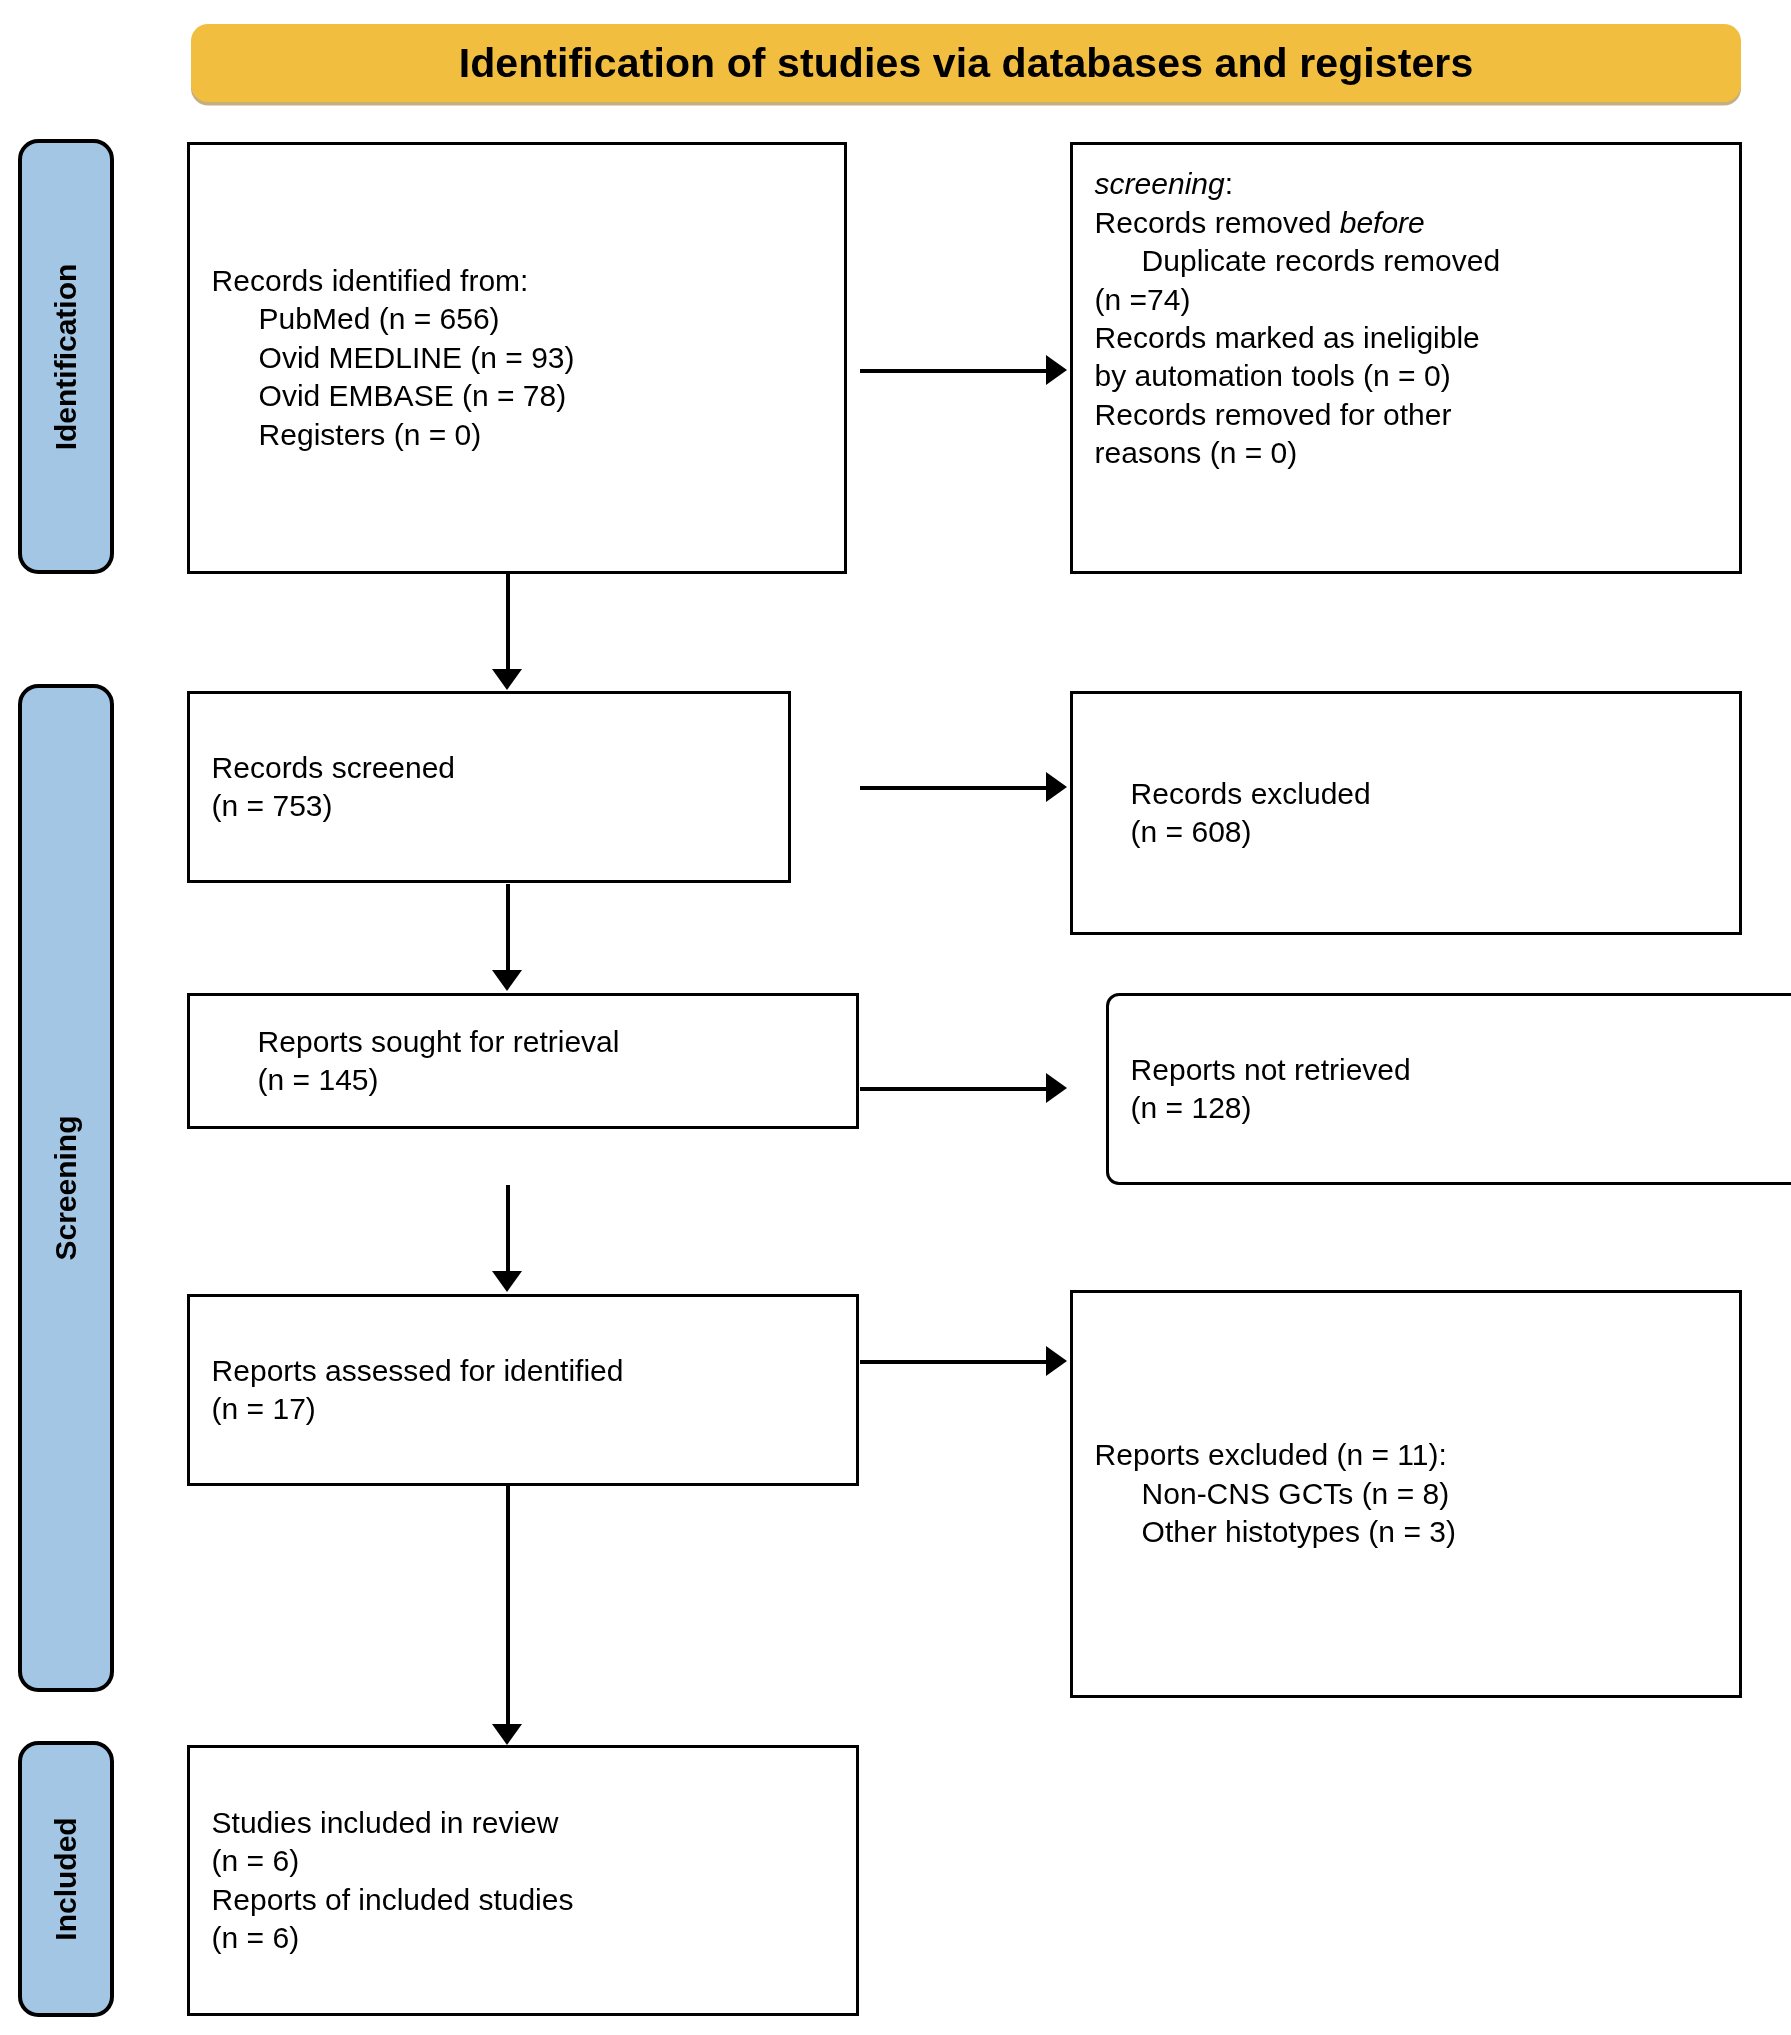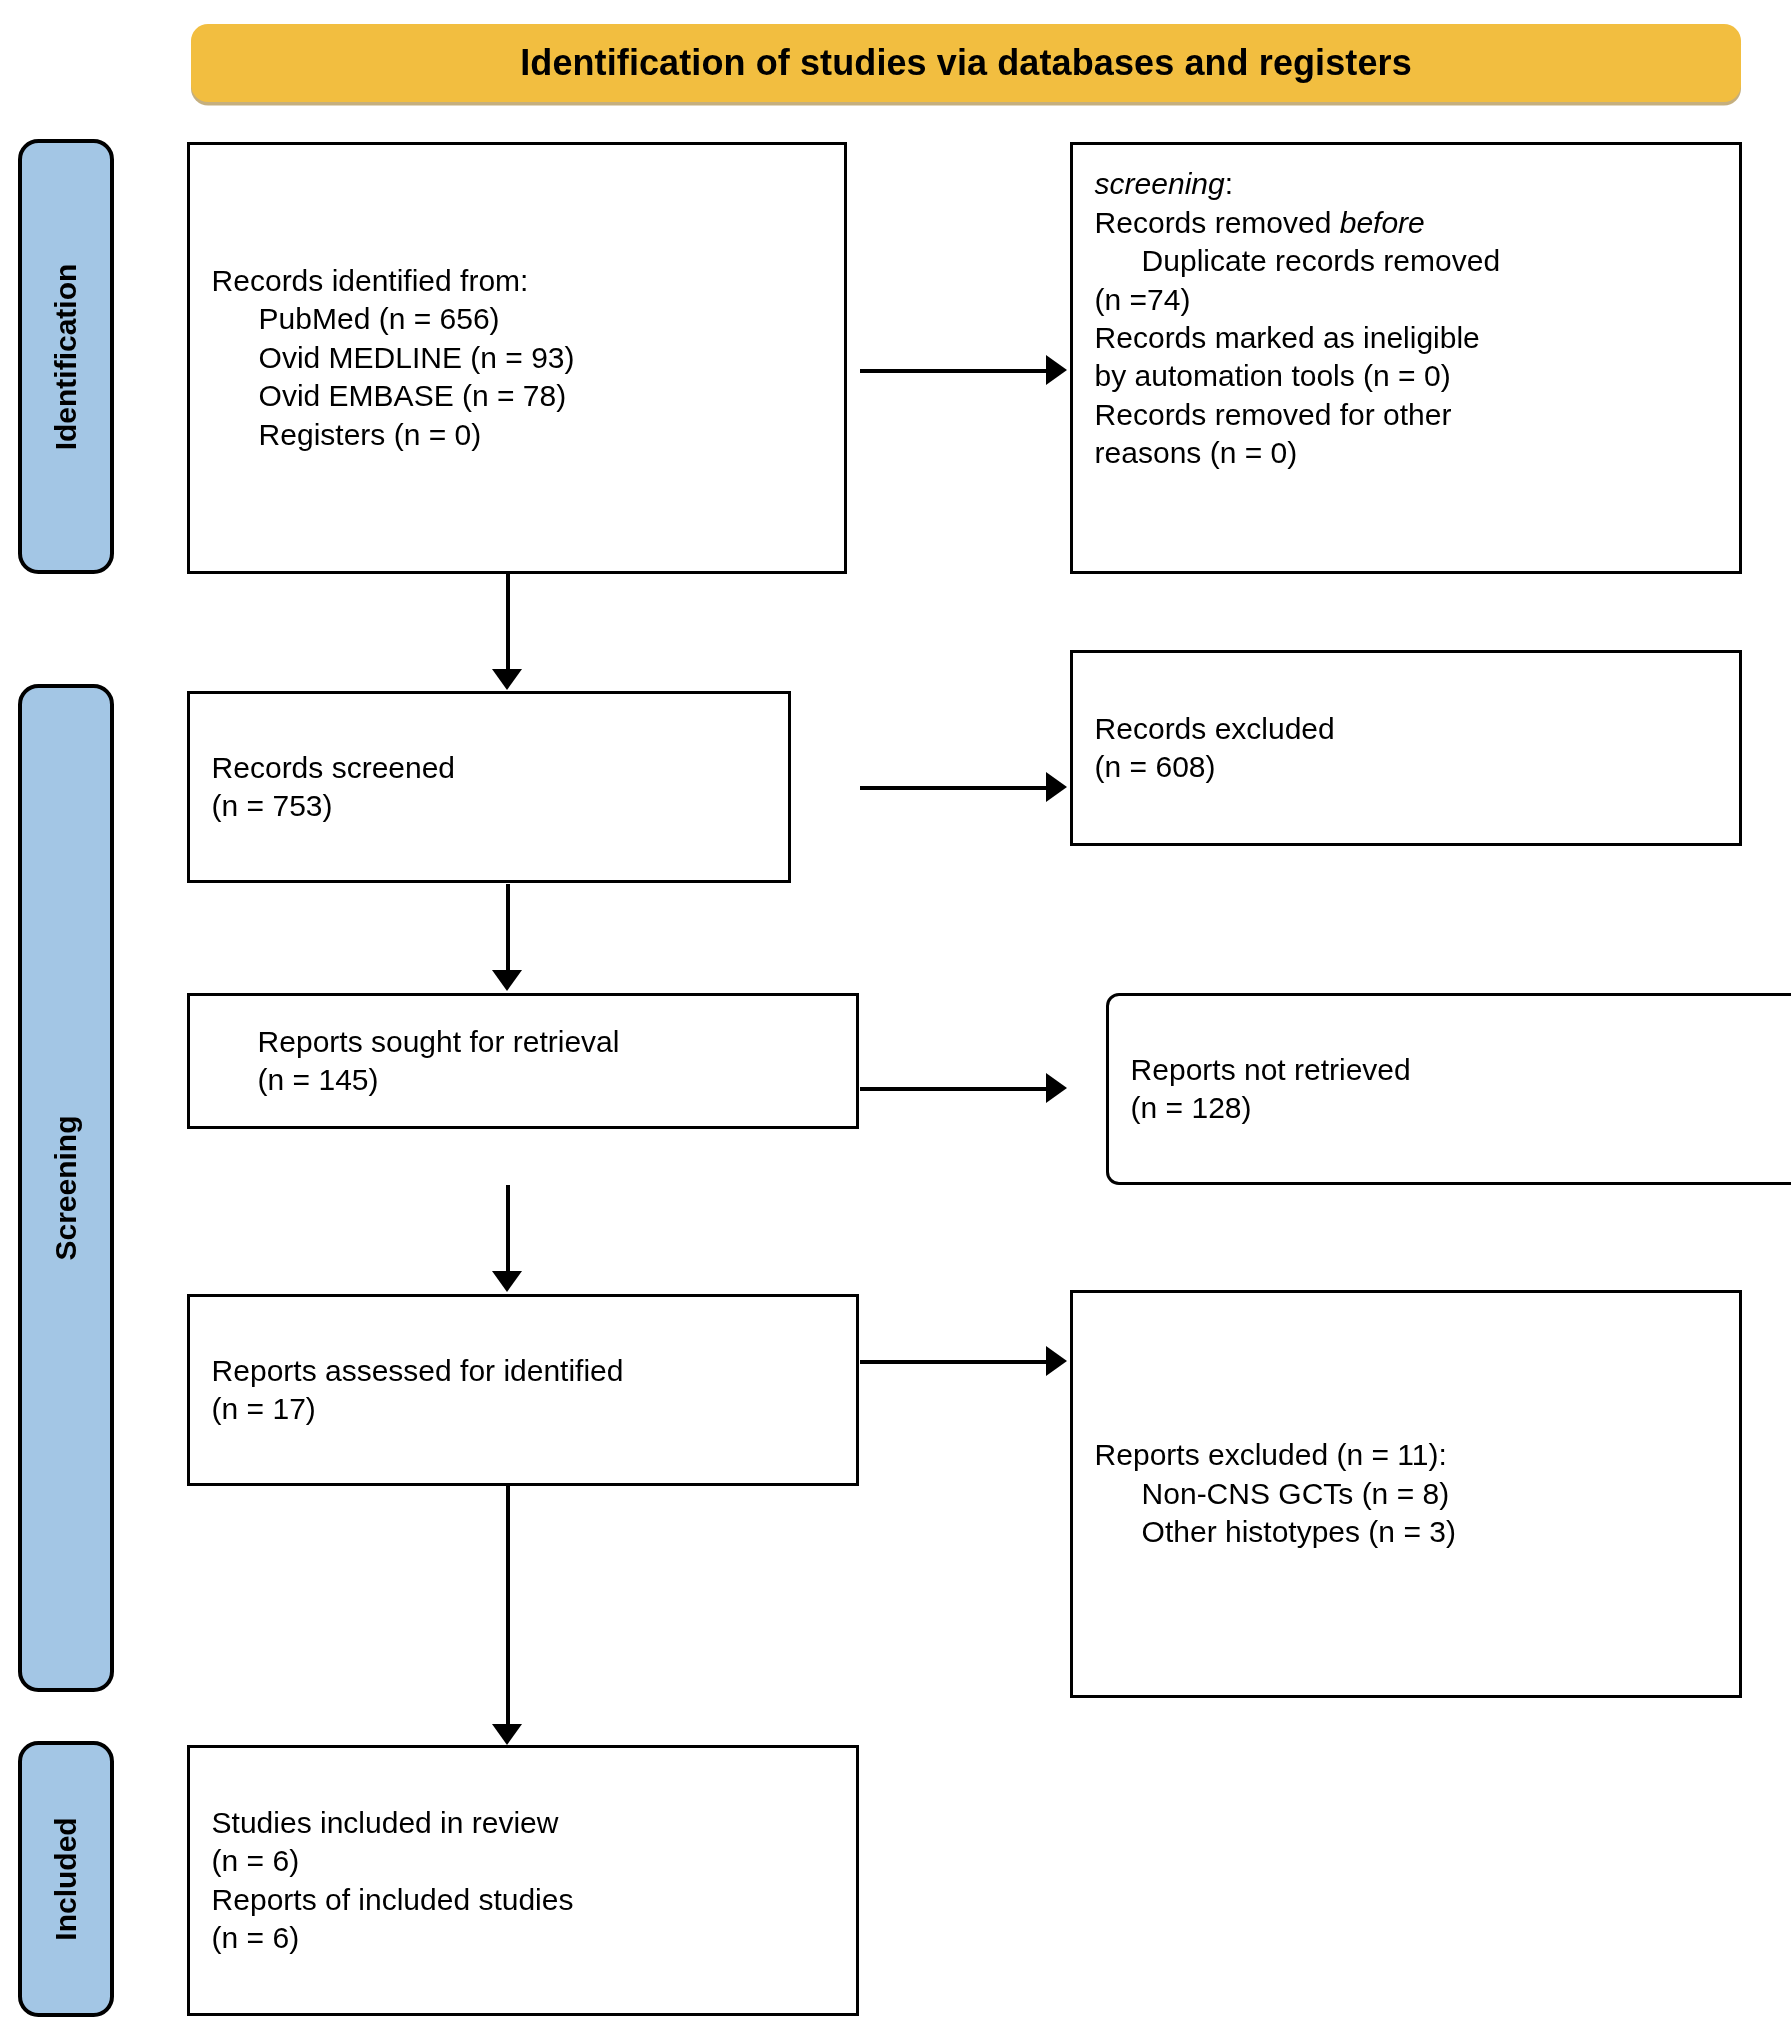--- a/index.html
+++ b/index.html
@@ -27,21 +27,21 @@
   
   .banner {
     background: #F2BE40;
     border-radius: 17px;
     box-shadow: 0 3.6px 0 0 rgba(150,110,20,0.55);
     display: flex;
     align-items: center;
     justify-content: center;
   }
   .banner-text {
-    font-size: 36px;
+    font-size: 41px;
     font-weight: bold;
     letter-spacing: 0.1px;
     color: #000000;
     text-align: center;
     white-space: nowrap;
   }
 
   
   .stage {
     background: #A3C6E5;
@@ -166,21 +166,21 @@
       <div class="line">Records screened</div>
       <div class="line">(n = 753)</div>
     </div>
   </div>
 
   <div class="abs" style="left:860px; top:772px; width:210px; height:31px;">
     <div class="abs arrow-h-shaft" style="left:0; top:14px; width:188px;"></div>
     <div class="abs arrow-h-head" style="left:186px; top:0;"></div>
   </div>
 
-  <div class="abs fbox" style="left:1070px; top:650px; width:672px; height:196px;">
+  <div class="abs fbox" style="left:1070px; top:691px; width:672px; height:244px;padding-left:36px;">
     <div class="fbox-inner">
       <div class="line">Records excluded</div>
       <div class="line">(n = 608)</div>
     </div>
   </div>
 
   <div class="abs" style="left:492px; top:884px; width:31px; height:109px;">
     <div class="abs arrow-v-shaft" style="left:14px; top:0; height:89px;"></div>
     <div class="abs arrow-v-head" style="left:0; top:86px;"></div>
   </div>

